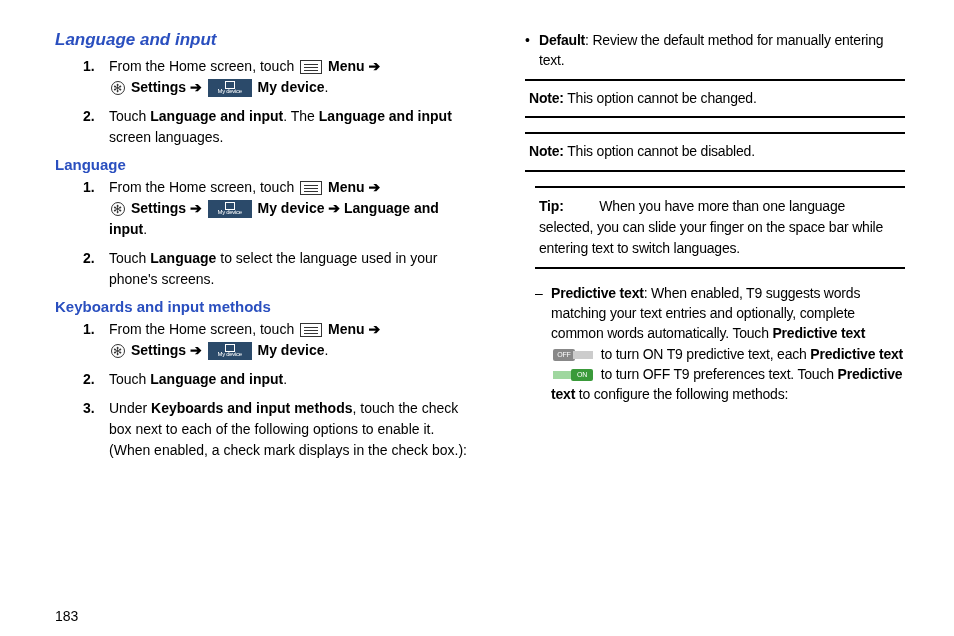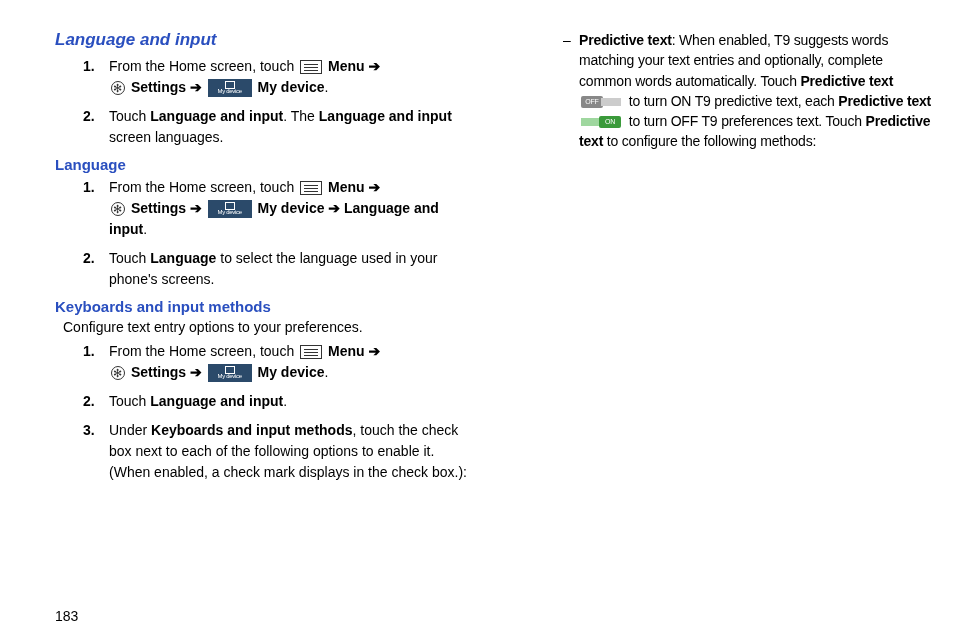--- a/index.html
+++ b/index.html
@@ -6,21 +6,21 @@
   body {
     width: 954px;
     height: 636px;
     background: #fff;
     font-family: Arial, Helvetica, sans-serif;
     font-size: 14px;
     color: #000;
     padding: 30px 40px 20px 55px;
     position: relative;
   }
-  .columns { display: flex; gap: 78px; }
+  .columns { display: flex; gap: 50px; }
   .col { flex: 1; }
   .col-left { flex: 0 0 420px; }
   .col-right { flex: 0 0 380px; }
   .main-heading {
     font-weight: bold;
     font-style: italic;
     color: #2a4fbf;
     font-size: 17px;
     margin-bottom: 6px;
   }
@@ -205,21 +205,20 @@
         <span class="icon-mydevice"></span>
         <span class="b"> My device </span><span class="arrow">➔</span>
         <span class="b"> Language and input</span><span>.</span>
       </li>
       <li><span class="num">2.</span>
         <span>Touch </span><span class="b">Language</span><span> to select the language used in your phone's screens.</span>
       </li>
     </ol>
 
     <div class="sub-heading">Keyboards and input methods</div>
-    <div class="intro">Configure text entry options to your preferences.</div>
 
     <ol>
       <li><span class="num">1.</span>
         <span>From the Home screen, touch </span>
         <span class="icon-menu"></span>
         <span class="b"> Menu </span><span class="arrow">➔</span>
         <br>
         <span class="icon-settings-circle"></span>
         <span class="b"> Settings </span><span class="arrow">➔</span>
         <span class="icon-mydevice"></span>
@@ -229,25 +228,37 @@
         <span>Touch </span><span class="b">Language and input</span><span>.</span>
       </li>
       <li><span class="num">3.</span>
         <span>Under </span><span class="b">Keyboards and input methods</span><span>, touch the check box next to each of the following options to enable it. (When enabled, a check mark displays in the check box.):</span>
       </li>
     </ol>
   </div>
 
   <div class="col col-right right-narrow">
 
-
-
-
-
-
+    <div class="bullet-row">
+      <span class="b">Default</span><span>: Review the default method for manually entering text.</span>
+    </div>
+
+    <div class="note-box">
+      <span class="b">Note:</span><span> This option cannot be changed.</span>
+    </div>
+
+
+    <div class="note-box">
+      <span class="b">Note:</span><span> This option cannot be disabled.</span>
+    </div>
+
+
+    <div class="tip-box">
+      <span class="b">Tip:</span><span class="tip-body" style="display:inline"> When you have more than one language selected, you can slide your finger on the space bar while entering text to switch languages.</span>
+    </div>
 
     <div class="dash-row">
       <span class="b">Predictive text</span><span>: When enabled, T9 suggests words matching your text entries and optionally, complete common words automatically. Touch </span><span class="b">Predictive text</span>
       <span class="icon-toggle off"><span class="pill">OFF</span><span class="track"></span></span>
       <span> to turn ON T9 predictive text, each </span><span class="b">Predictive text</span>
       <span class="icon-toggle on"><span class="track"></span><span class="pill">ON</span></span>
       <span> to turn OFF T9 preferences text. Touch </span><span class="b">Predictive text</span><span> to configure the following methods:</span>
     </div>
 
   </div>

